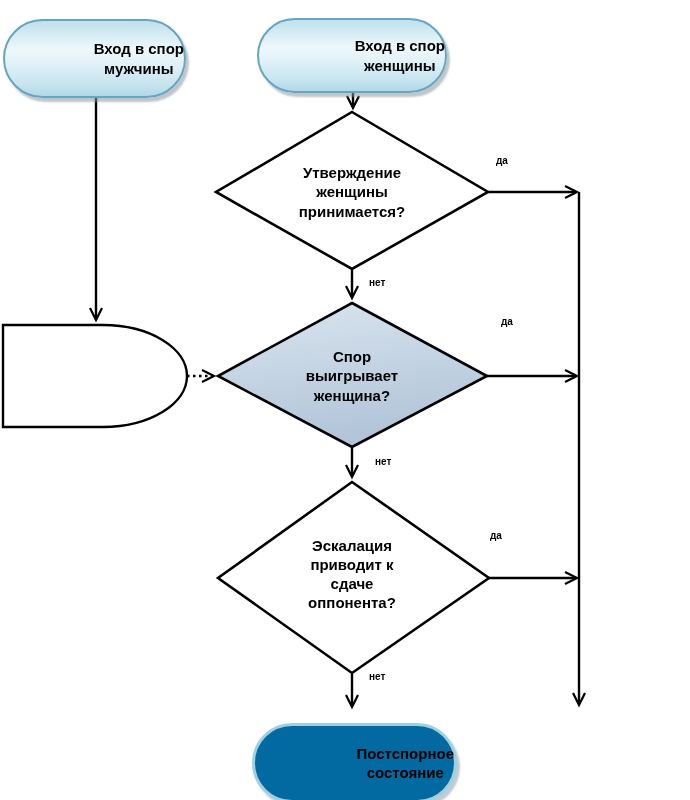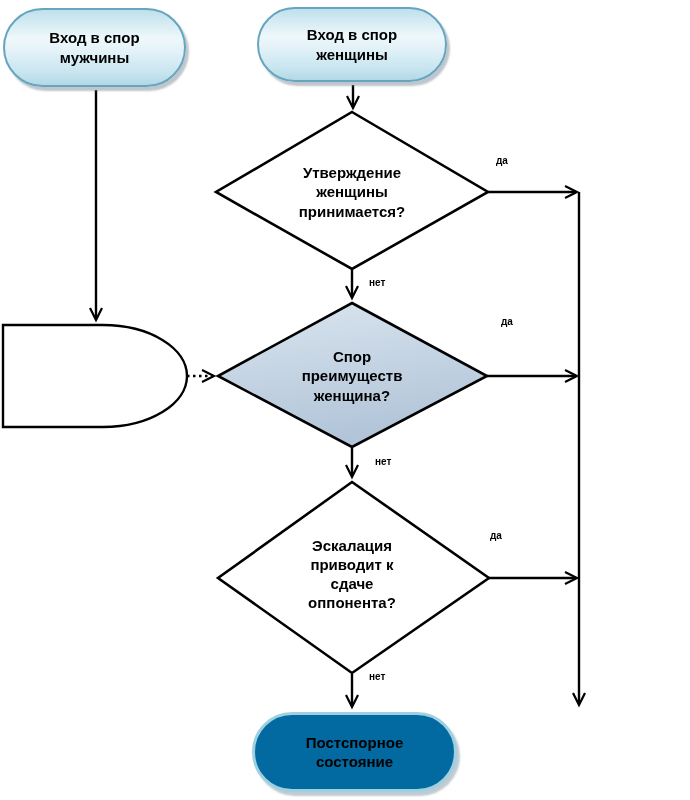--- a/index.html
+++ b/index.html
@@ -2,22 +2,22 @@
 <html><head>
 <meta charset="utf-8">
 <style>
   html,body{margin:0;padding:0;background:#ffffff;}
   #stage{
     position:relative;width:690px;height:800px;background:#ffffff;overflow:hidden;
     font-family:"Liberation Sans",sans-serif;
   }
   #connectors{position:absolute;left:0;top:0;width:690px;height:800px;}
   .stadium{
-    position:absolute;border-radius:42px;display:flex;align-items:center;justify-content:center;
-    text-align:center;box-sizing:border-box;
+    position:absolute;border-radius:42px;display:flex;align-items:center;justify-content:flex-end;
+    text-align:center;box-sizing:border-box;margin-top:11px;
   }
   .stadium.blue{
     border:2px solid #66a4bf;
     background:linear-gradient(180deg,#bfe0ec 0%,#eef8fb 38%,#e3f2f8 55%,#c6e4ef 85%,#b2d8e6 100%);
     box-shadow:3px 4px 2px rgba(136,152,163,0.55);
   }
   .stadium.yellow{
     border:3px solid #9fd0e1;
     background:#0369a1;
     box-shadow:3px 4px 2px rgba(148,168,180,0.6);
@@ -84,21 +84,21 @@
 
   <div class="float-label" style="left:267px;top:147px;width:170px;height:90px;">
     <span class="node-label">Утверждение
 женщины
 принимается?</span>
   </div>
 
 
   <div class="float-label" style="left:267px;top:331px;width:170px;height:90px;">
     <span class="node-label">Спор
-преимуществ
+выигрывает
 женщина?</span>
   </div>
 
   <div class="float-label" style="left:267px;top:524px;width:170px;height:100px;">
     <span class="node-label">Эскалация
 приводит к
 сдаче
 оппонента?</span>
   </div>
 

